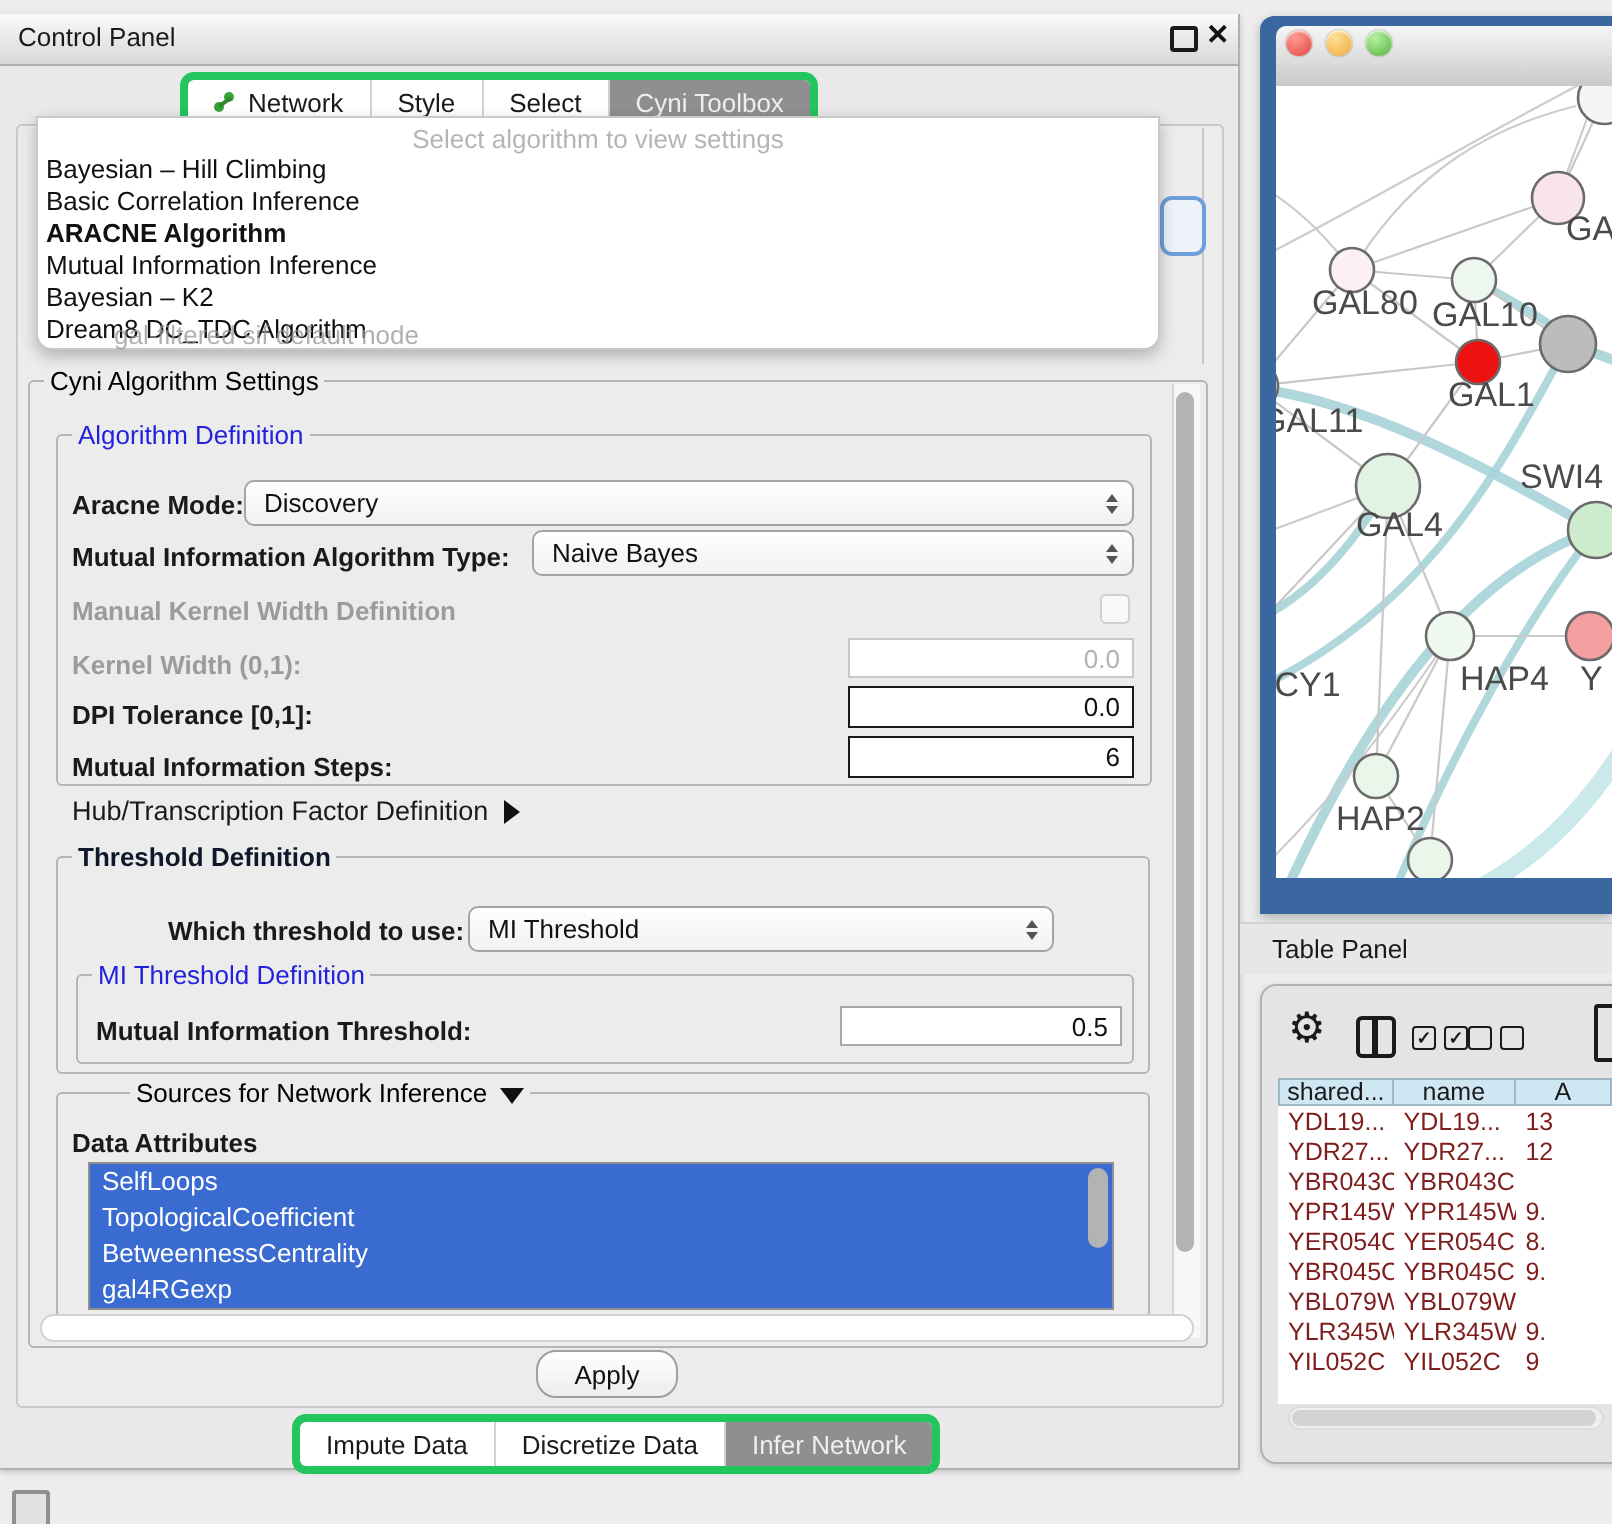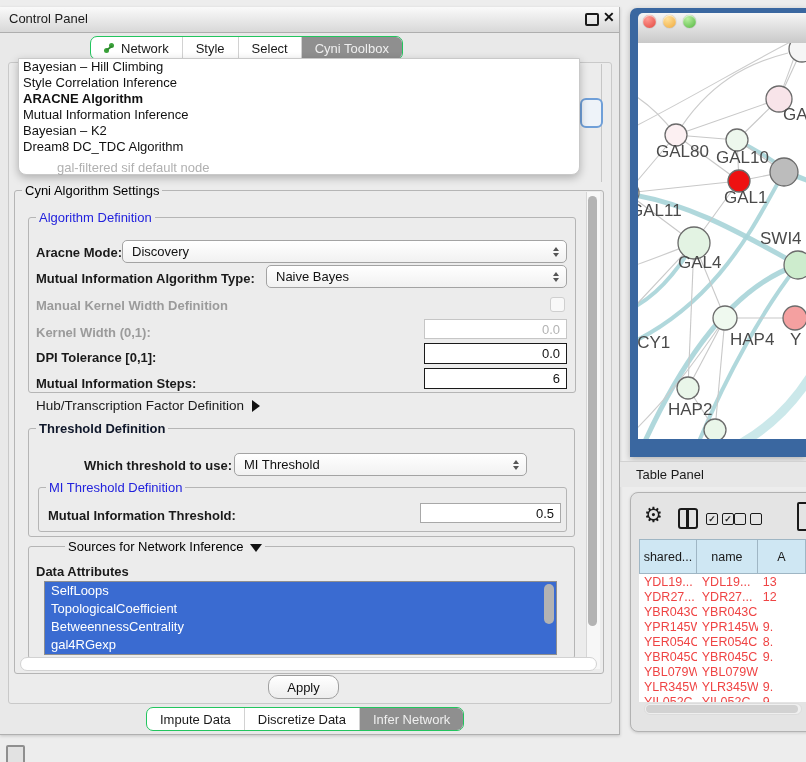--- a/index.html
+++ b/index.html
@@ -8,21 +8,21 @@
   .abs{position:absolute;}
   
   #cp{left:0;top:7px;width:620px;height:728px;background:#e9e9e9;border:1px solid #b0b0b0;
       border-left:none;box-sizing:border-box;box-shadow:0 1px 3px rgba(0,0,0,.18);}
   #cpHeader{left:0;top:7px;width:619px;height:25px;background:linear-gradient(#fafafa,#d8d8d8);
       border-bottom:1px solid #aeaeae;}
   .cp-title{left:9px;top:11px;font-size:13px;color:#1a1a1a;}
   .cp-float{left:585px;top:13px;width:10px;height:9px;border:2px solid #1a1a1a;border-radius:2px;background:transparent;}
   .cp-close{left:603px;top:9px;font-size:14px;font-weight:bold;color:#111;}
   
-  .tabbar{display:flex;background:#fff;border:1px solid #22c55e;border-radius:7px;overflow:hidden;
+  .tabbar{display:flex;background:#fff;border:4px solid #22c55e;border-radius:7px;overflow:hidden;
       font-size:13px;height:22px;align-items:stretch;box-shadow:0 0 0 1px rgba(255,255,255,.4) inset;text-align:center;}
   #topTabs{left:90px;top:36px;}
   #bottomTabs{left:146px;top:707px;}
   .tab{padding:0 13px;display:flex;align-items:center;gap:6px;border-right:1px solid #d2d2d2;color:#1a1a1a;white-space:nowrap;}
   .tab:last-child{border-right:none;}
   .tab.sel{background:#8f8f8f;color:#efefef;}
   .neticon{width:11px;height:11px;position:relative;display:inline-block;}
   .neticon::before{content:'';position:absolute;left:0;top:5px;width:5px;height:5px;border-radius:50%;
       background:#3aa23a;box-shadow:5px -5px 0 #3aa23a;}
   .neticon::after{content:'';position:absolute;left:2px;top:4px;width:7px;height:2px;background:#2e8a2e;
@@ -83,25 +83,25 @@
       border-radius:8px;box-sizing:border-box;box-shadow:0 1px 3px rgba(0,0,0,.15);}
   .gear{left:644px;top:504px;font-size:21px;color:#1a1a1a;line-height:1;}
   #colIcon{left:678px;top:508px;width:16px;height:17px;border:2.5px solid #1a1a1a;border-radius:3px;}
   #colIcon::after{content:'';position:absolute;left:6px;top:0;width:2.5px;height:17px;background:#1a1a1a;}
   .cbpair{display:flex;gap:4px;}
   #cbChecked{left:706px;top:513px;} #cbUnchecked{left:734px;top:513px;}
   .mini-cb{width:10px;height:10px;border:1.5px solid #1a1a1a;border-radius:2px;font-size:9px;line-height:10px;
       text-align:center;color:#1a1a1a;font-weight:bold;}
   #fileIcon{left:797px;top:502px;width:14px;height:25px;border:2.5px solid #1a1a1a;border-radius:2px;}
   #tbl{left:639px;top:539px;width:167px;height:163px;background:#fff;overflow:hidden;font-size:12.5px;}
-  .th-row{display:flex;height:35px;justify-content:center;}
+  .th-row{display:flex;height:14px;justify-content:center;}
   .th{background:#cfe7f3;border:1px solid #9fb6c4;border-left:none;box-sizing:border-box;
       display:flex;align-items:center;justify-content:center;color:#1a1a1a;overflow:hidden;white-space:nowrap;}
   .th:first-child{border-left:1px solid #9fb6c4;}
-  .td-row{display:flex;height:15px;align-items:center;color:#ef4444;}
+  .td-row{display:flex;height:15px;align-items:center;color:#7f1d1d;}
   .td{padding-left:5px;box-sizing:border-box;overflow:hidden;white-space:nowrap;}
   #tblHscroll{left:644px;top:703px;width:158px;height:12px;background:#efefef;border:1px solid #dcdcdc;border-radius:6px;box-sizing:border-box;}
   #tblHthumb{left:646px;top:705px;width:152px;height:8px;background:#d2d2d2;border-radius:4px;}
   #grip{left:6px;top:745px;width:15px;height:15px;border:2px solid #8f8f8f;border-radius:2px;background:#e2e2e2;}
   svg text{font-family:"Liberation Sans",sans-serif;}
 </style>
 </head>
 <body>
 
 <div class="abs" id="cp"></div>
@@ -205,23 +205,24 @@
     </div>
     <div class="tab">
       <span>Discretize Data</span>
     </div>
     <div class="tab sel">
       <span>Infer Network</span>
     </div>
   </div>
 
 <div class="abs" id="popup">
+  <div id="popupPrompt">Select algorithm to view settings</div>
   <div id="popupList">
       <div class="pop-item">Bayesian – Hill Climbing</div>
-      <div class="pop-item">Style Correlation Inference</div>
+      <div class="pop-item">Basic Correlation Inference</div>
       <div class="pop-item bold">ARACNE Algorithm</div>
       <div class="pop-item">Mutual Information Inference</div>
       <div class="pop-item">Bayesian – K2</div>
       <div class="pop-item">Dream8 DC_TDC Algorithm</div>
     </div>
 </div>
 <span class="abs" id="ghost">gal-filtered sif default node</span>
 <div class="abs" id="blueFrag"></div>
 <div class="abs" id="hiddenVline"></div>
 

